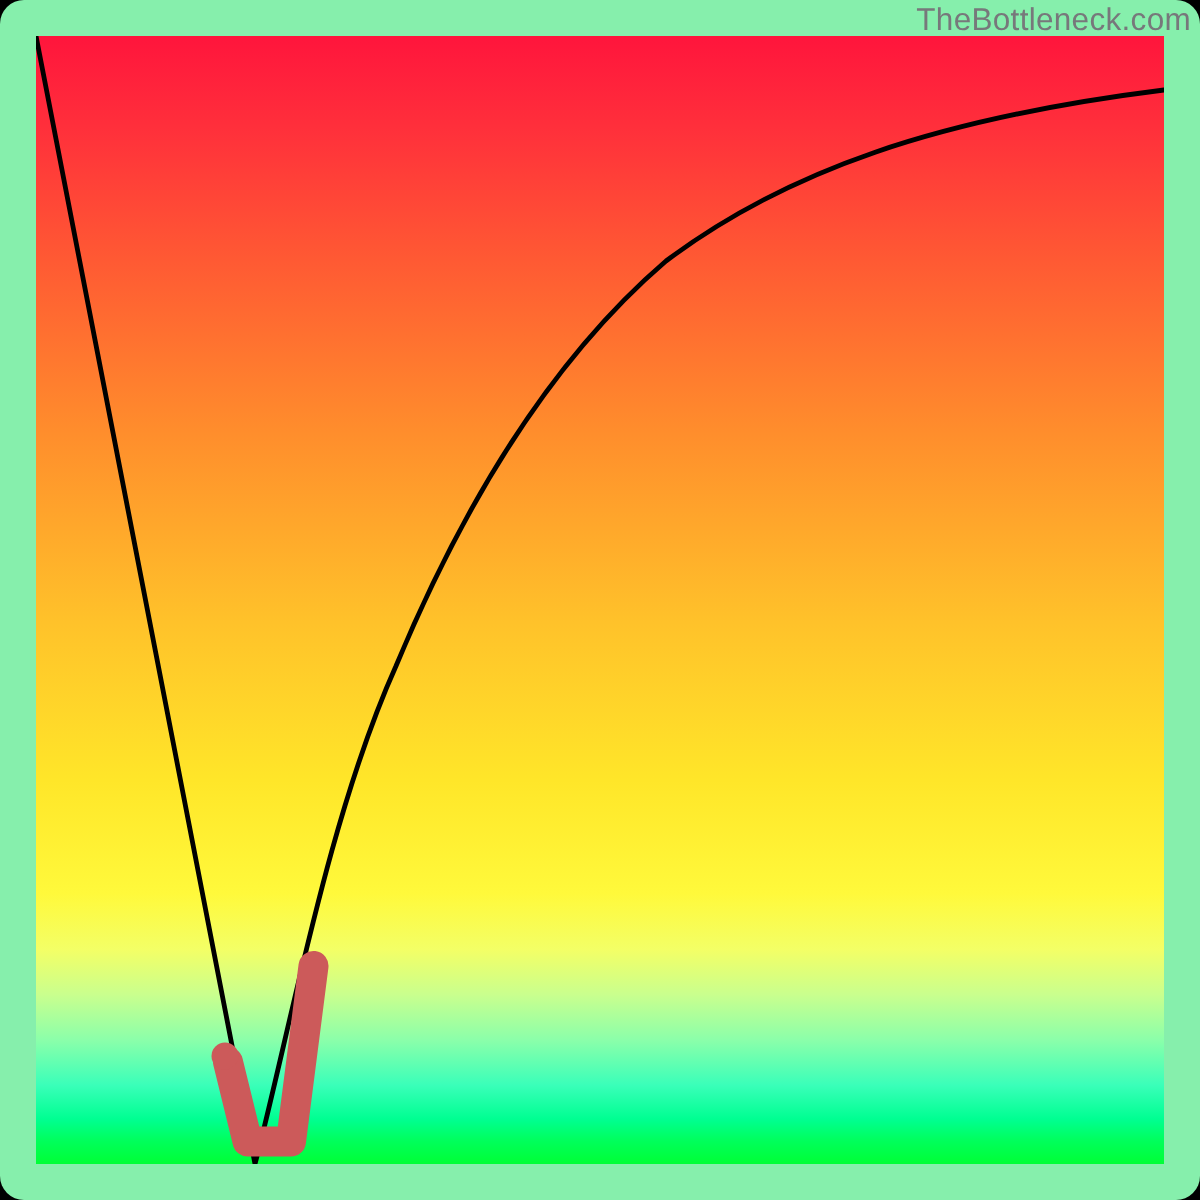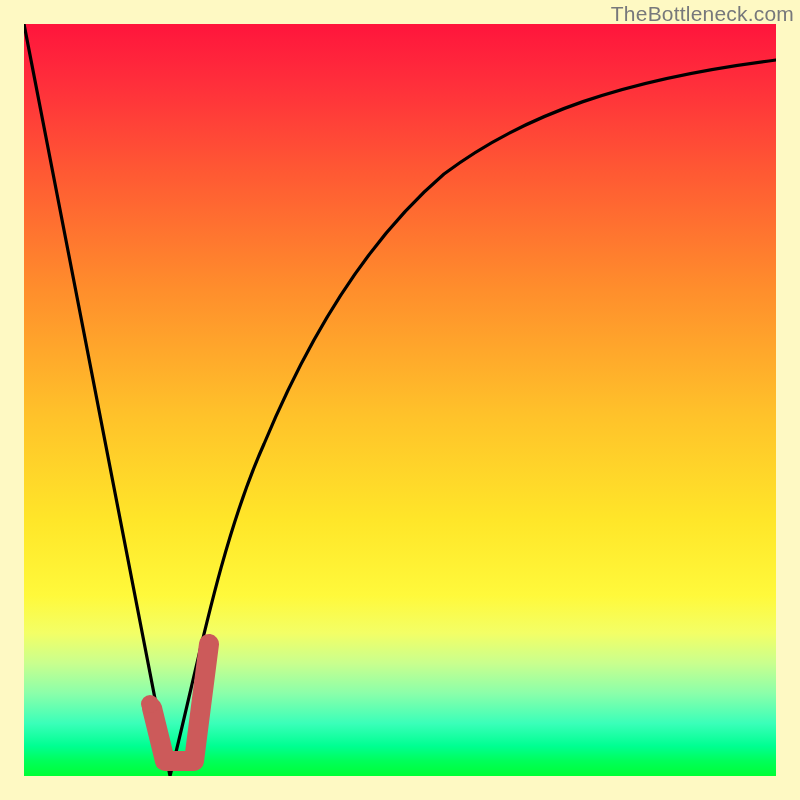--- a/index.html
+++ b/index.html
@@ -9,21 +9,22 @@
     height: 800px;
     background: #000;
     overflow: hidden;
   }
   .frame {
     position: absolute;
     left: 0;
     top: 0;
     width: 800px;
     height: 800px;
-    background: #fef9c3;
+    background: #86efac;
+    border-radius: 16px;
   }
   .plot {
     position: absolute;
     left: 24px;
     top: 24px;
     width: 752px;
     height: 752px;
     overflow: hidden;
   }
   .gradient {

